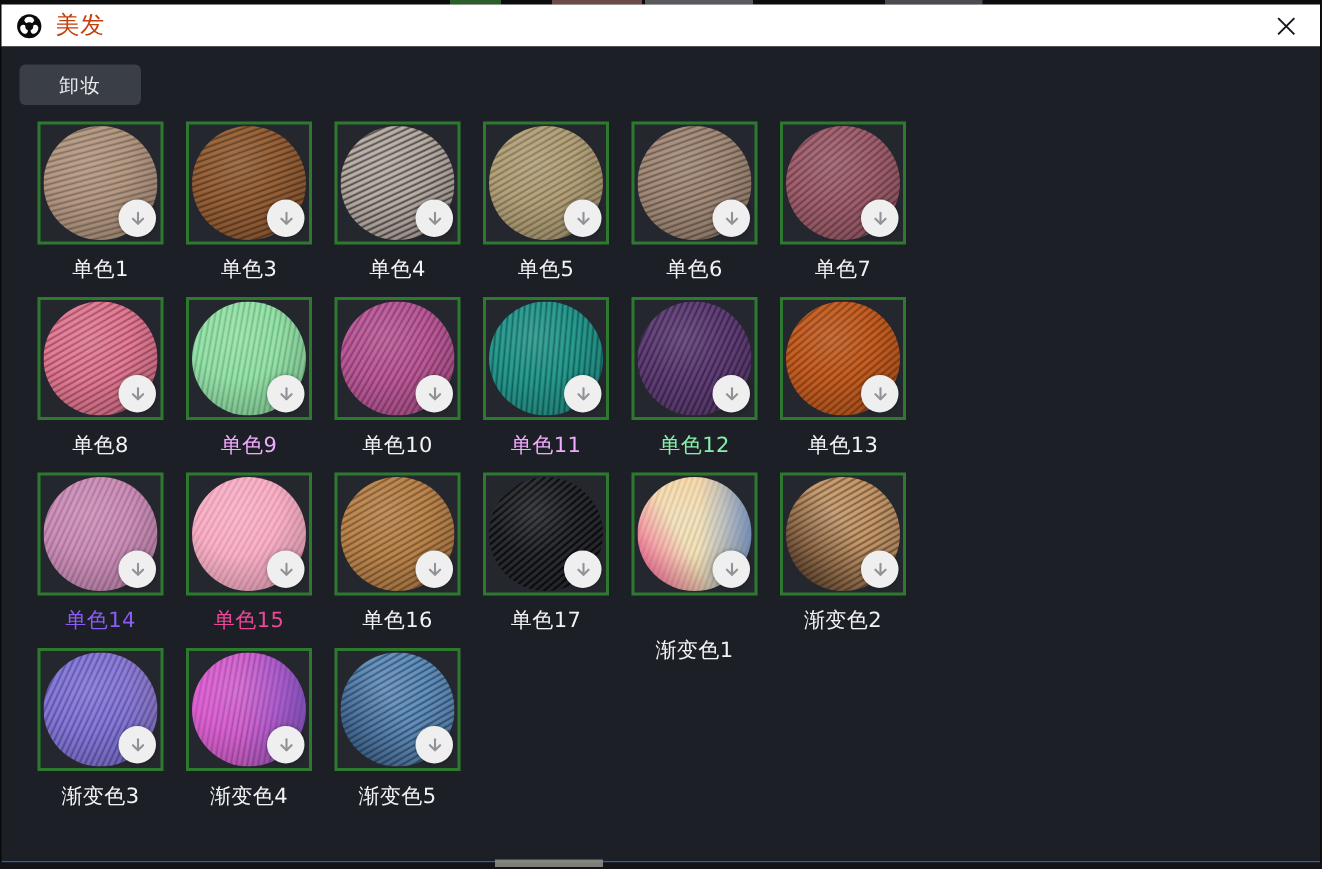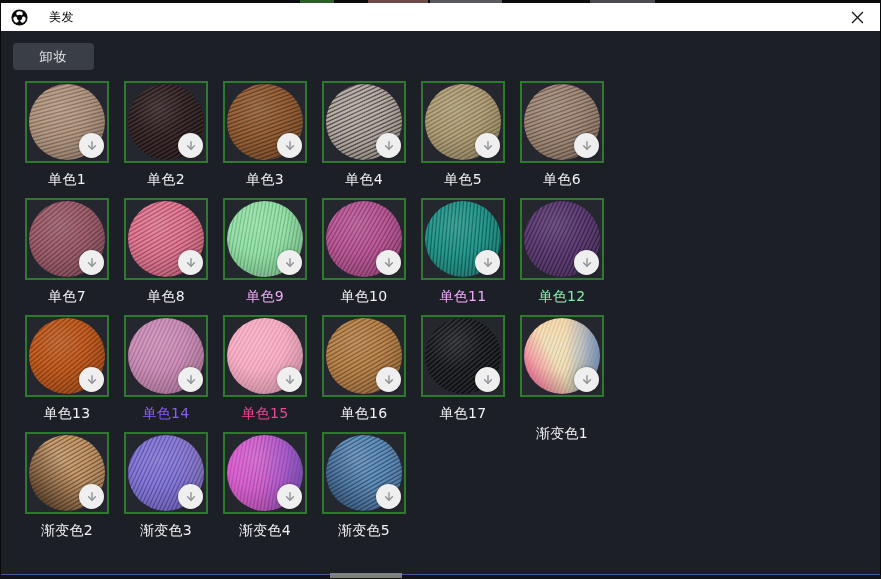--- a/index.html
+++ b/index.html
@@ -15,21 +15,21 @@
   .sliver{position:absolute;top:0;height:3px;}
   .backdrop-bottom{position:absolute;left:0;top:575px;width:881px;height:4px;background:#131419;}
   .blob{position:absolute;left:330px;top:-2px;width:72px;height:5px;background:#8f9288;opacity:.85;}
   .bottom-line{position:absolute;left:1px;top:574px;width:879px;height:1px;background:#3c5c9e;}
   
   .titlebar{
     position:absolute;left:1px;top:3px;width:879px;height:28px;background:#ffffff;
     display:flex;align-items:center;box-sizing:border-box;padding:0 12px;
   }
   .obs-icon{width:17px;height:17px;display:inline-flex;margin-left:-2px;}
-  .win-title{font-size:12px;color:#000000;margin-left:21px;letter-spacing:.5px;}
+  .win-title{font-size:16px;color:#c2410c;margin-left:9px;letter-spacing:.5px;}
   .close-btn{
     margin-left:auto;width:22px;height:22px;display:flex;align-items:center;justify-content:center;
     cursor:pointer;
   }
   
   .dialog-body{
     position:absolute;left:1px;top:31px;width:879px;height:543px;background:#1d1f26;
     box-sizing:border-box;
   }
   .remove-btn{
@@ -102,32 +102,20 @@
               <svg width="14" height="14" viewBox="0 0 14 14" fill="none" stroke="#8f9398" stroke-width="1.4" stroke-linecap="round" stroke-linejoin="round">
                 <path d="M7 2.8 L7 10"></path>
                 <path d="M3.6 6.8 L7 10.2 L10.4 6.8"></path>
               </svg>
             </div>
           </div>
           <div class="lbl" style="color: rgb(242, 243, 244);">单色1</div>
         </div>
         <div class="cell">
           <div class="tile" style="border-color: rgb(45, 122, 46); background: rgb(37, 39, 46);">
-            <div class="circle" style="background: radial-gradient(circle at 40% 32%, rgba(255, 255, 255, 0.1) 0%, rgba(255, 255, 255, 0) 40%, rgba(0, 0, 0, 0.22) 86%, rgba(0, 0, 0, 0.34) 100%), repeating-linear-gradient(150deg, rgb(64, 46, 48) 0px, rgb(64, 46, 48) 1.2px, rgb(21, 14, 14) 2.5px, rgb(64, 46, 48) 3.6px);"></div>
-            <div class="badge" style="background: rgb(239, 239, 239);">
-              <svg width="14" height="14" viewBox="0 0 14 14" fill="none" stroke="#8f9398" stroke-width="1.4" stroke-linecap="round" stroke-linejoin="round">
-                <path d="M7 2.8 L7 10"></path>
-                <path d="M3.6 6.8 L7 10.2 L10.4 6.8"></path>
-              </svg>
-            </div>
-          </div>
-          <div class="lbl" style="color: rgb(242, 243, 244);">单色2</div>
-        </div>
-        <div class="cell">
-          <div class="tile" style="border-color: rgb(45, 122, 46); background: rgb(37, 39, 46);">
             <div class="circle" style="background: radial-gradient(circle at 40% 32%, rgba(255, 255, 255, 0.1) 0%, rgba(255, 255, 255, 0) 40%, rgba(0, 0, 0, 0.22) 86%, rgba(0, 0, 0, 0.34) 100%), repeating-linear-gradient(160deg, rgb(154, 98, 56) 0px, rgb(154, 98, 56) 1.2px, rgb(91, 58, 32) 2.5px, rgb(154, 98, 56) 3.6px);"></div>
             <div class="badge" style="background: rgb(239, 239, 239);">
               <svg width="14" height="14" viewBox="0 0 14 14" fill="none" stroke="#8f9398" stroke-width="1.4" stroke-linecap="round" stroke-linejoin="round">
                 <path d="M7 2.8 L7 10"></path>
                 <path d="M3.6 6.8 L7 10.2 L10.4 6.8"></path>
               </svg>
             </div>
           </div>
           <div class="lbl" style="color: rgb(242, 243, 244);">单色3</div>
         </div>

